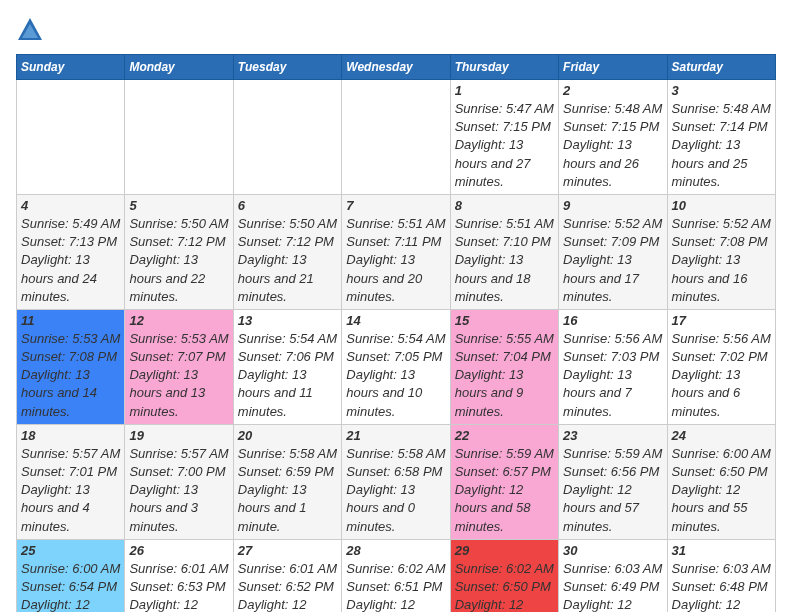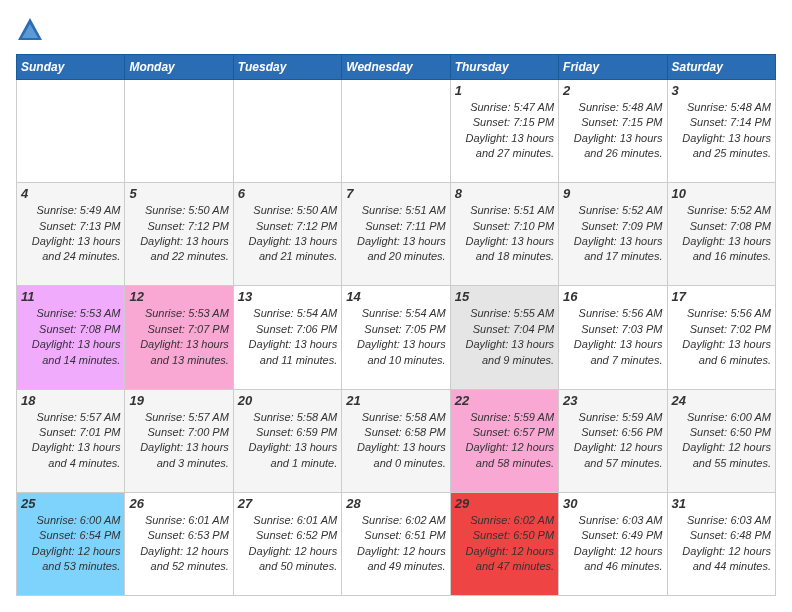--- a/index.html
+++ b/index.html
@@ -93,24 +93,23 @@
       background-color: #ffffff;
     }
     .day-number {
       font-size: 13px;
       font-weight: bold;
       color: #333;
       display: block;
       margin-bottom: 2px;
     }
     .day-info {
-      font-size: 11px;
+      font-size: 13px;
       color: #333;
       line-height: 1.4;
-      text-align: right;
     }
     .empty-cell {
       background: #fff !important;
     }
   </style>
 </head>
 <body>
 
 <div class="page">
   <div class="header">
@@ -215,21 +214,21 @@
           </td>
           <td style="background: rgb(245, 245, 245);">
             <span class="day-number">10</span>
             <div class="day-info">Sunrise: 5:52 AM
 Sunset: 7:08 PM
 Daylight: 13 hours
 and 16 minutes.</div>
           </td>
         </tr>
         <tr>
-          <td style="background: #f0abfc;">
+          <td style="background: #3b82f6;">
             <span class="day-number">11</span>
             <div class="day-info">Sunrise: 5:53 AM
 Sunset: 7:08 PM
 Daylight: 13 hours
 and 14 minutes.</div>
           </td>
           <td style="background: #f9a8d4;">
             <span class="day-number">12</span>
             <div class="day-info">Sunrise: 5:53 AM
 Sunset: 7:07 PM
@@ -243,21 +242,21 @@
 Daylight: 13 hours
 and 11 minutes.</div>
           </td>
           <td style="background: rgb(255, 255, 255);">
             <span class="day-number">14</span>
             <div class="day-info">Sunrise: 5:54 AM
 Sunset: 7:05 PM
 Daylight: 13 hours
 and 10 minutes.</div>
           </td>
-          <td style="background: #e5e5e5;">
+          <td style="background: #f9a8d4;">
             <span class="day-number">15</span>
             <div class="day-info">Sunrise: 5:55 AM
 Sunset: 7:04 PM
 Daylight: 13 hours
 and 9 minutes.</div>
           </td>
           <td style="background: rgb(255, 255, 255);">
             <span class="day-number">16</span>
             <div class="day-info">Sunrise: 5:56 AM
 Sunset: 7:03 PM

